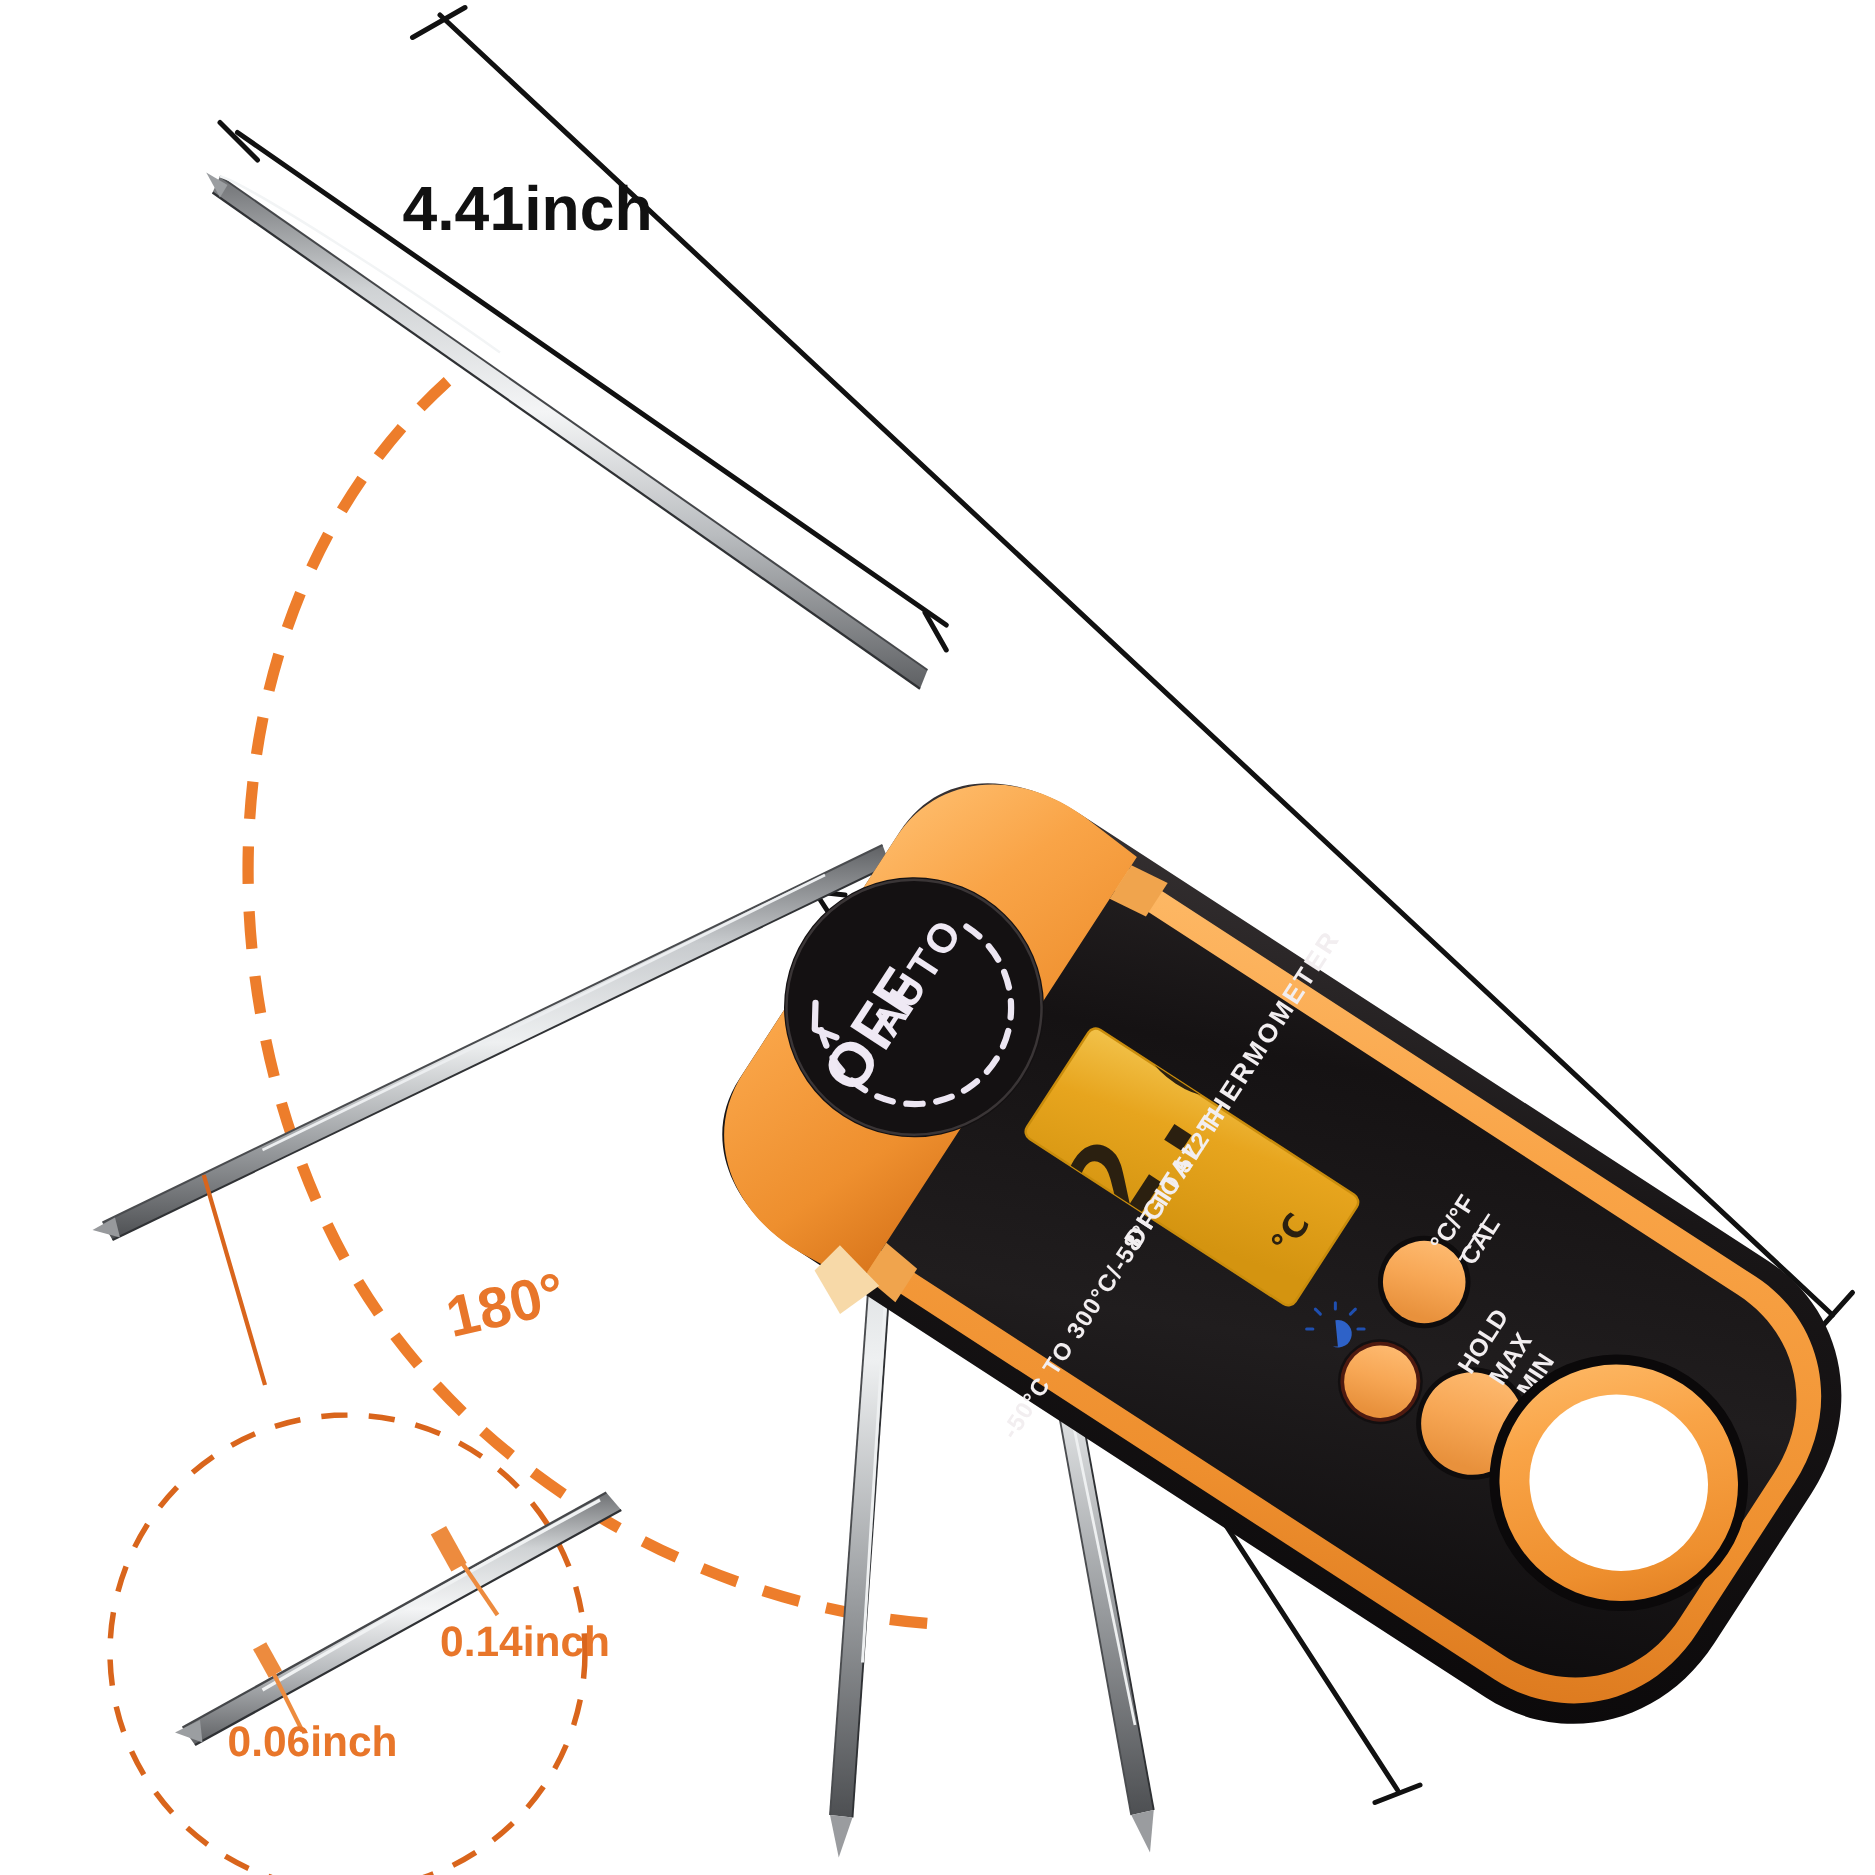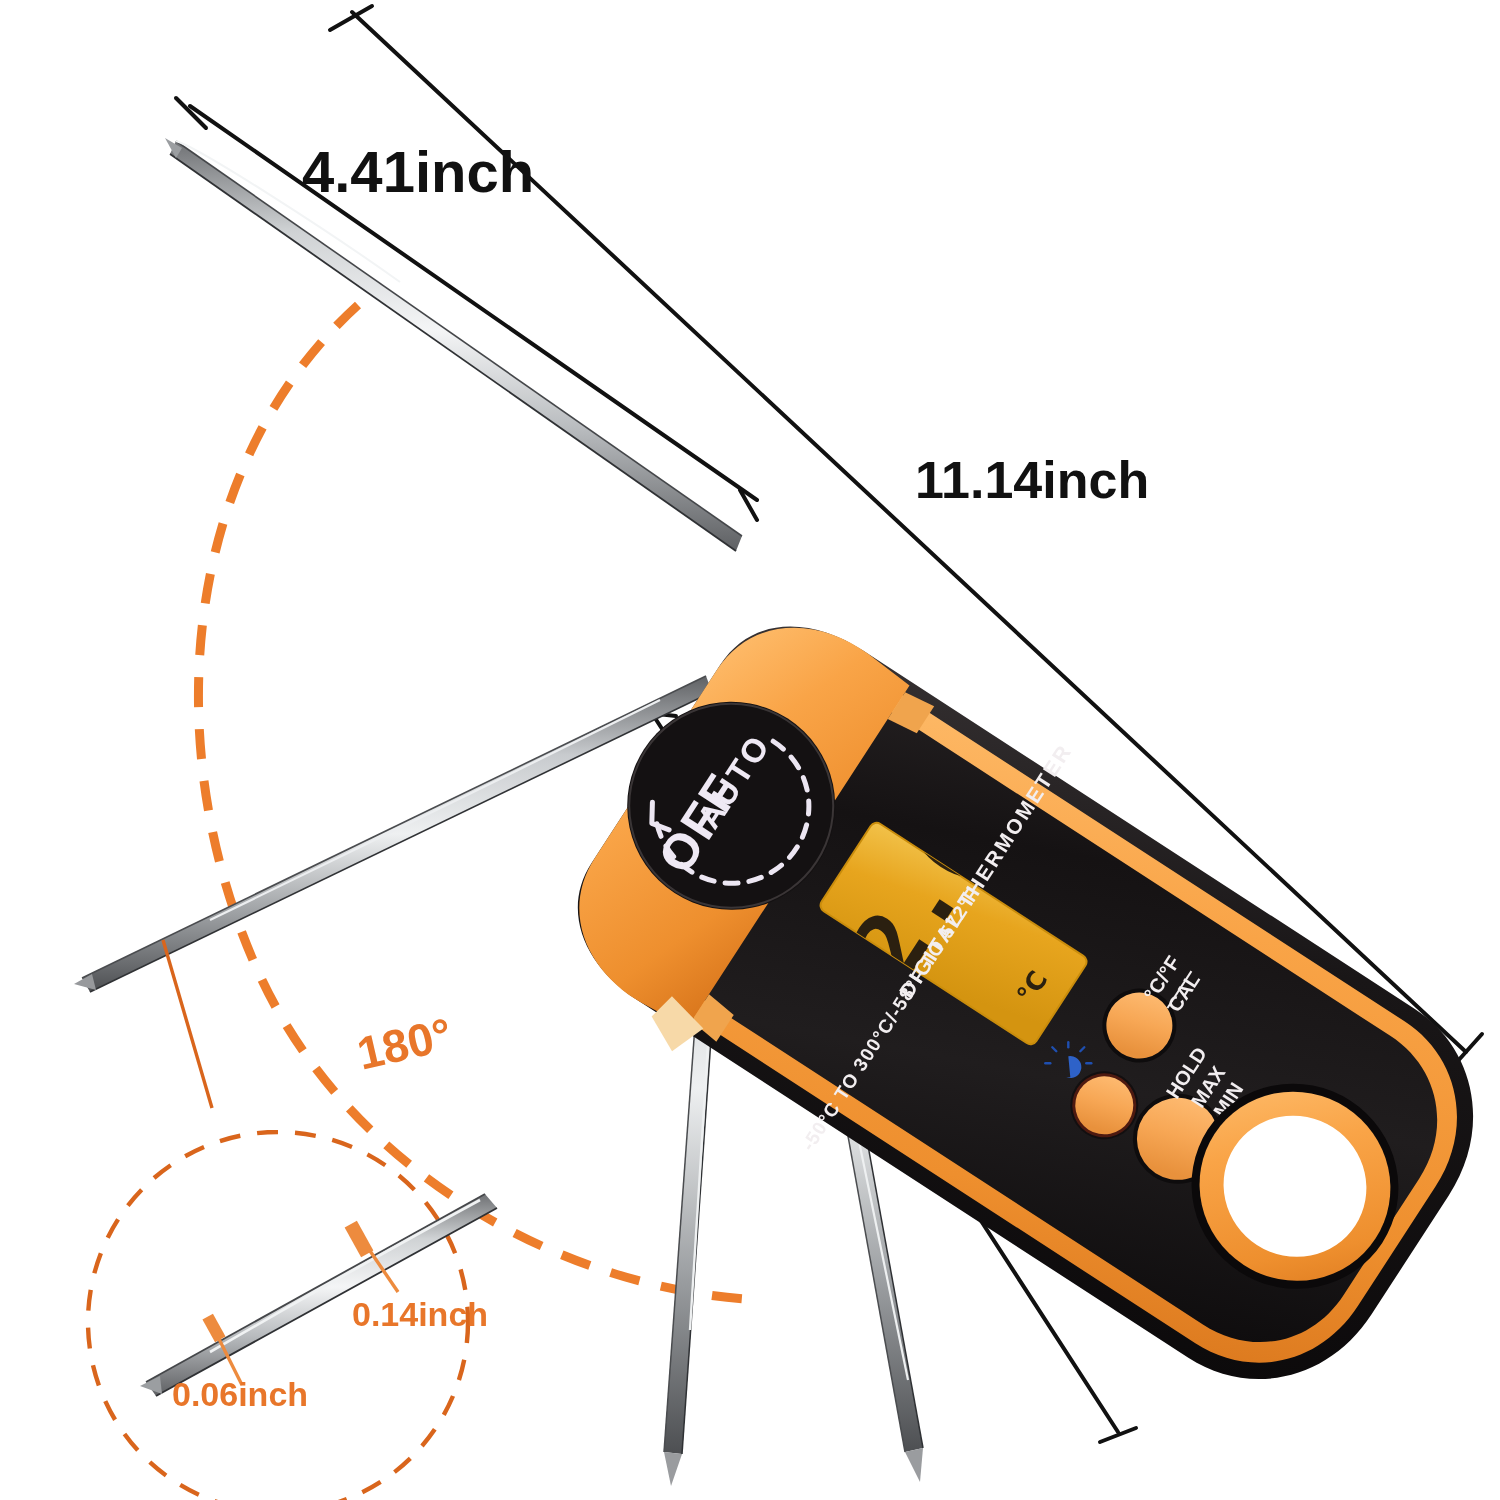--- a/index.html
+++ b/index.html
@@ -1,26 +1,26 @@
 <!DOCTYPE html>
 <html><head>
 <meta charset="utf-8">
 <style>
   html,body{margin:0;padding:0;background:#ffffff;}
   body{width:1500px;height:1500px;overflow:hidden;font-family:"Liberation Sans",sans-serif;}
   #stage{position:relative;width:1500px;height:1500px;background:#fff;}
   #art{position:absolute;inset:0;}
   .dimlabel{position:absolute;font-family:"Liberation Sans",sans-serif;font-weight:700;color:#111;white-space:nowrap;}
-  #lbl-441{left:302px;top:138px;font-size:58px;}
+  #lbl-441{left:322px;top:138px;font-size:50px;}
   #lbl-1114{left:915px;top:450px;font-size:52px;}
   #lbl-689{left:757px;top:1278px;font-size:52px;}
   .orangelabel{position:absolute;font-family:"Liberation Sans",sans-serif;font-weight:700;color:#E8762A;white-space:nowrap;}
   #lbl-180{left:352px;top:1028px;font-size:46px;transform:rotate(-13deg);transform-origin:0 0;}
   #lbl-014{left:352px;top:1295px;font-size:34px;text-align:center;}
-  #lbl-006{left:172px;top:1375px;font-size:34px;text-align:center;}
+  #lbl-006{left:182px;top:1375px;font-size:34px;text-align:center;}
 </style>
 </head>
 <body>
 
 <div id="stage">
 
   <svg id="art" viewBox="0 0 1500 1500" width="1500" height="1500">
     <defs>
       <linearGradient id="steelGrad" x1="0" y1="0" x2="0" y2="1">
         <stop offset="0%" stop-color="#6f7174"></stop>
@@ -250,21 +250,20 @@
       <rect x="208" y="1315" width="12" height="26" fill="#ED8B3E" transform="rotate(-29 214 1328)"></rect>
 
       <line x1="366" y1="1245" x2="398" y2="1292" stroke="#ED8B3E" stroke-width="3.4"></line>
       <line x1="218" y1="1337" x2="242" y2="1385" stroke="#ED8B3E" stroke-width="3.4"></line>
     </g>
 
   </svg>
 
   <div class="dimlabel" id="lbl-441">4.41inch</div>
 
-  <div class="dimlabel" id="lbl-1114">11.14inch</div>
 
 
   <div class="orangelabel" id="lbl-180">180°</div>
 
   <div class="orangelabel" id="lbl-014">0.14inch</div>
 
   <div class="orangelabel" id="lbl-006">0.06inch</div>
 
 </div>
 

